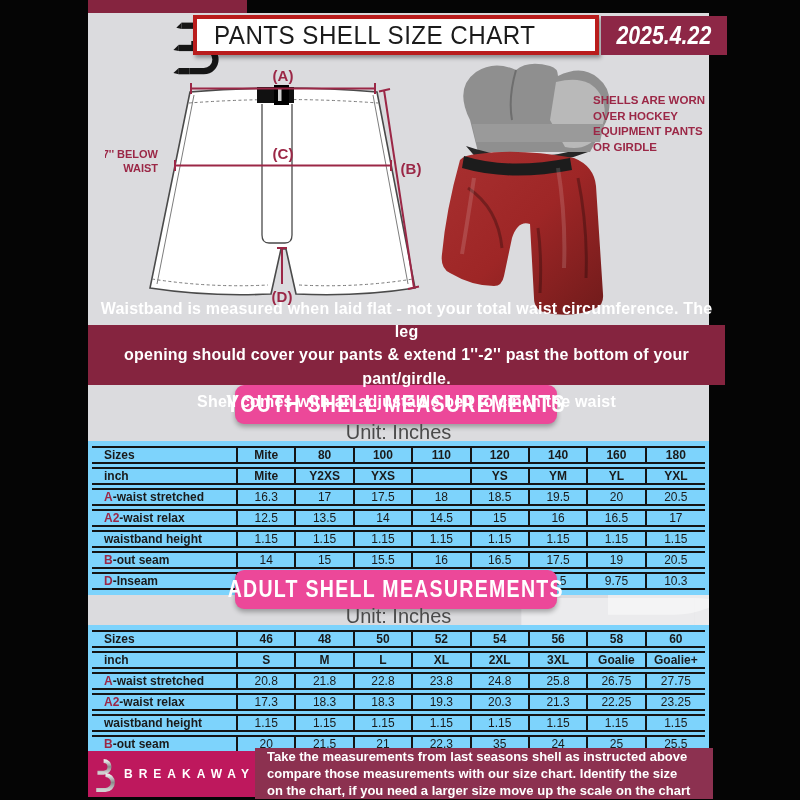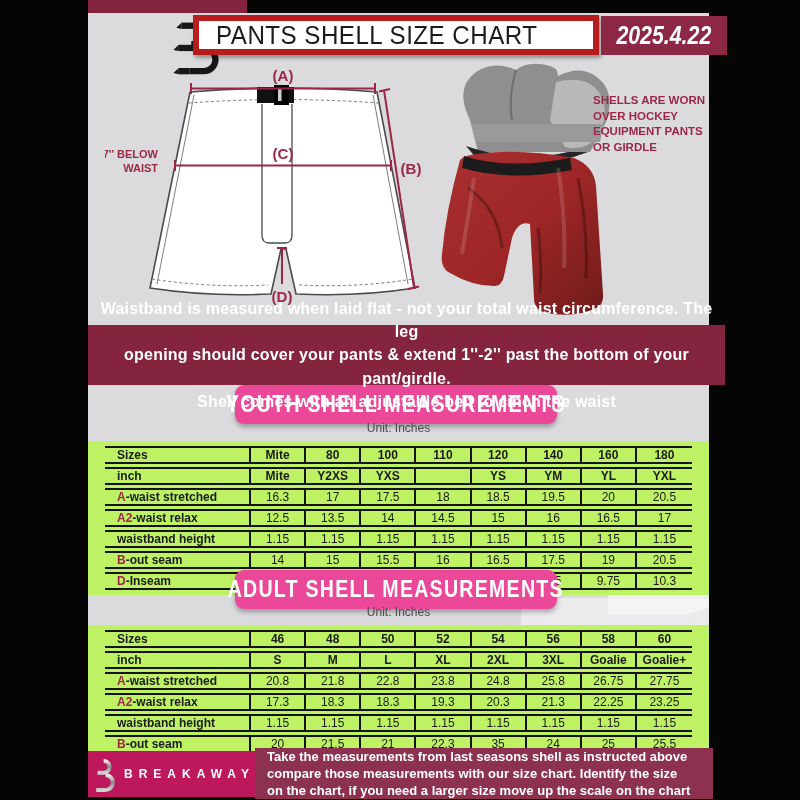--- a/index.html
+++ b/index.html
@@ -6,21 +6,21 @@
   .canvas{position:relative;width:800px;height:800px;background:#050505;overflow:hidden;
           font-family:"Liberation Sans",sans-serif;}
   .page{position:absolute;left:88px;top:13px;width:621px;height:784px;background:#dbdbde;}
   .top-tab{position:absolute;left:88px;top:0;width:159px;height:13px;background:#85243f;z-index:3;}
 
   .wm-clip{position:absolute;left:0;top:0;width:621px;height:784px;overflow:hidden;z-index:0;}
   .layer{position:absolute;z-index:2;}
 
   
   .logo-box{left:84px;top:5px;width:56px;height:58px;}
-  .title-box{left:105px;top:2px;width:406px;height:40px;background:#fff;border:6px solid #b91c1c;
+  .title-box{left:105px;top:2px;width:406px;height:40px;background:#fff;border:4px solid #b91c1c;
              box-sizing:border-box;display:flex;align-items:center;box-shadow:2px 3px 4px rgba(0,0,0,.35);}
   .title-box span{display:inline-block;font-size:26px;color:#1b1b1b;letter-spacing:.5px;
                   transform:scaleX(.93);transform-origin:left center;margin-left:17px;white-space:nowrap;}
   .date-box{left:513px;top:3px;width:126px;height:39px;background:#8d2746;display:flex;
             align-items:center;justify-content:center;z-index:5;font-style:italic;}
   .date-box span{display:inline-block;font-weight:bold;font-size:26px;color:#fff;
                  transform:scaleX(.82);white-space:nowrap;}
 
   
   .diagram{left:17px;top:57px;width:335px;height:240px;}
@@ -31,24 +31,24 @@
   
   .notice{left:0;top:312px;width:637px;height:60px;background:#85243f;color:#fff;display:flex;
           align-items:center;justify-content:center;text-align:center;font-weight:bold;font-size:16px;
           line-height:1.45;letter-spacing:.2px;white-space:pre-line;z-index:3;}
 
   
   .sec-banner{left:147px;width:322px;height:39px;background:#ec4899;border-radius:9px;display:flex;
               align-items:center;justify-content:center;box-shadow:0 3px 5px rgba(0,0,0,.3);}
   .sec-banner span{display:inline-block;color:#fff;font-weight:bold;font-size:23px;letter-spacing:1.5px;
                    transform:scaleX(.85);white-space:nowrap;}
-  .unit{left:0;width:621px;text-align:center;font-size:12px;color:#4a4a4a;}
-
-  
-  .tbl-wrap{left:0;width:621px;background:#bef264;padding:2px 17px;box-sizing:border-box;}
+  .unit{left:0;width:621px;text-align:center;font-size:20px;color:#4a4a4a;}
+
+  
+  .tbl-wrap{left:0;width:621px;background:#7dd3fc;padding:2px 4px;box-sizing:border-box;}
   table.size{border-collapse:separate;border-spacing:0 3px;table-layout:fixed;width:100%;}
   table.size td{border-top:2px solid #141414;border-bottom:2px solid #141414;border-right:2px solid #141414;
                 font-size:12px;height:12px;line-height:12px;text-align:center;padding:1px 2px;color:#1a1a1a;
                 overflow:hidden;white-space:nowrap;}
   table.size td:last-child{border-right:none;}
   table.size td.lbl{text-align:left;padding-left:12px;font-weight:bold;}
   table.size td.b{font-weight:bold;margin-left:8px;}
   table.size .pfx{color:#9b2746;font-weight:bold;}
   col.c-lbl{width:146px;}
 

